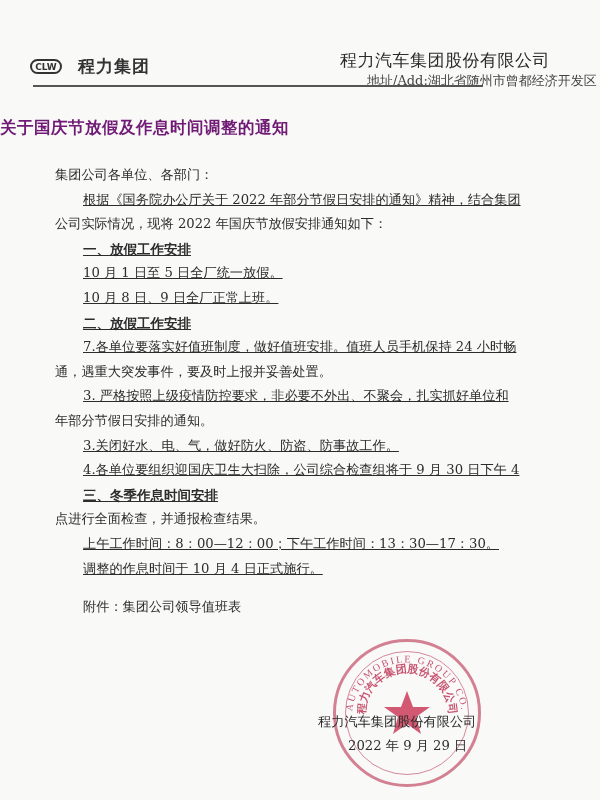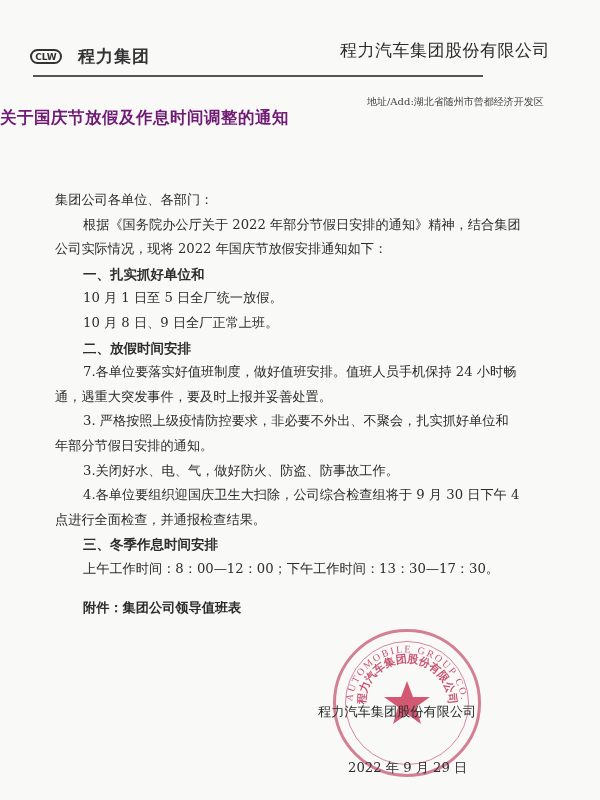--- a/index.html
+++ b/index.html
@@ -3,79 +3,79 @@
 <meta charset="utf-8">
 <style>
   html, body { margin: 0; padding: 0; }
   body {
     width: 600px; height: 800px; overflow: hidden;
     background: #f9f9f8;
     font-family: "DejaVu Serif", "Liberation Serif", serif;
     color: #2a2a2a;
     position: relative;
   }
-  .page { position: absolute; left: 0; top: 2px; width: 600px; height: 656px; }
+  .page { position: absolute; left: 0; top: 12px; width: 600px; height: 656px; }
   .header-logo {
     position: absolute; left: 30px; top: 43px; display: flex; align-items: center;
   }
   .logo-badge {
     width: 32px; height: 15px; border: 2px solid #333; border-radius: 9px;
     display: flex; align-items: center; justify-content: center;
     font-family: "DejaVu Sans", sans-serif; font-weight: bold; font-size: 9px;
     color: #333; letter-spacing: 0px; box-sizing: border-box;
   }
   .logo-text {
     margin-left: 16px; font-family: "DejaVu Sans", sans-serif; font-weight: bold;
     font-size: 17px; color: #333; letter-spacing: 1px;
   }
   .header-company {
     position: absolute; right: 50px; top: 37px;
     font-family: "DejaVu Sans", sans-serif; font-size: 17px; color: #2b2b2b;
     letter-spacing: 0.5px;
   }
   .header-address {
     position: absolute; left: 367px; top: 60px;
-    font-size: 10px; color: #444; margin-top: 33px;
+    font-size: 13px; color: #444;
   }
   .header-rule {
     position: absolute; left: 33px; top: 73px; width: 450px; height: 2px;
     background: #555;
   }
   .title {
     position: absolute; left: 0; width: 600px; top: 105px; text-align: left;
     font-family: "DejaVu Serif", serif; font-weight: bold; font-size: 16.5px;
     color: #701a75; letter-spacing: 0.5px;
   }
   .body-text {
     position: absolute; left: 55px; top: 151px; width: 490px;
-    font-size: 13.2px; line-height: 24.6px; color: #2c2c2c; margin-top: 35px;
+    font-size: 13.2px; line-height: 24.6px; color: #2c2c2c;
   }
   .line { white-space: nowrap; height: 24.6px; }
-  .indent { padding-left: 28px; }
+  .indent { padding-left: 28px; text-decoration: underline; }
   .heading { font-weight: bold; font-family: "DejaVu Sans", sans-serif; font-size: 13.5px; }
   .gap { height: 14px; }
-  .attachment { padding-left: 28px; font-weight: bold; }
+  .attachment { padding-left: 28px; }
   .seal {
     position: absolute; left: 333px; top: 627px; width: 148px; height: 148px;
     border-radius: 50%; border: 3px solid rgba(190,60,90,0.75); box-sizing: border-box;
     opacity: 0.85;
   }
   .seal-inner {
     position: absolute; left: 9px; top: 9px; right: 9px; bottom: 9px;
     border-radius: 50%; border: 1px solid rgba(190,60,90,0.7);
   }
   .seal-star {
     position: absolute; left: 46px; top: 46px; width: 50px; height: 50px;
   }
   .seal-ring-text { position: absolute; left: 0; top: 0; width: 142px; height: 142px; }
   .signature {
     position: absolute; left: 318px; top: 698px; font-size: 13.2px; color: #2c2c2c;
     line-height: 24px;
   }
-  .sig-date { padding-left: 30px; margin-top: 32px; }
+  .sig-date { padding-left: 30px; }
 </style>
 </head>
 <body>
 
 <div class="page">
 
   <div class="header-logo">
     <div class="logo-badge">CLW</div>
     <div class="logo-text">程力集团</div>
   </div>
@@ -83,35 +83,36 @@
   <div class="header-address">地址/Add:湖北省随州市曾都经济开发区</div>
   <div class="header-rule"></div>
 
   <div class="title">关于国庆节放假及作息时间调整的通知</div>
 
   <div class="body-text">
     <div class="line">集团公司各单位、各部门：</div>
     <div class="line indent">根据《国务院办公厅关于 2022 年部分节假日安排的通知》精神，结合集团</div>
     <div class="line">公司实际情况，现将 2022 年国庆节放假安排通知如下：</div>
 
-    <div class="line indent heading">一、扎实抓好单位和</div>
+    <div class="line indent heading">一、放假工作安排</div>
     <div class="line indent">10 月 1 日至 5 日全厂统一放假。</div>
     <div class="line indent">10 月 8 日、9 日全厂正常上班。</div>
 
-    <div class="line indent heading">二、放假时间安排</div>
+    <div class="line indent heading">二、放假工作安排</div>
     <div class="line indent">7.各单位要落实好值班制度，做好值班安排。值班人员手机保持 24 小时畅</div>
     <div class="line">通，遇重大突发事件，要及时上报并妥善处置。</div>
     <div class="line indent">3. 严格按照上级疫情防控要求，非必要不外出、不聚会，扎实抓好单位和</div>
     <div class="line">年部分节假日安排的通知。</div>
     <div class="line indent">3.关闭好水、电、气，做好防火、防盗、防事故工作。</div>
     <div class="line indent">4.各单位要组织迎国庆卫生大扫除，公司综合检查组将于 9 月 30 日下午 4</div>
+    <div class="line indent heading">三、冬季作息时间安排</div>
+
     <div class="line">点进行全面检查，并通报检查结果。</div>
-
-    <div class="line indent heading">三、冬季作息时间安排</div>
     <div class="line indent">上午工作时间：8：00—12：00；下午工作时间：13：30—17：30。</div>
+    <div class="line indent">调整的作息时间于 10 月 4 日正式施行。</div>
 
     <div class="gap"></div>
     <div class="line attachment">附件：集团公司领导值班表</div>
   </div>
 
   <div class="seal">
     <div class="seal-inner"></div>
     <svg class="seal-ring-text" viewBox="0 0 142 142">
       <defs>
         <path id="outerArc" d="M 18 90 A 55 55 0 1 1 124 90" fill="none"></path>

